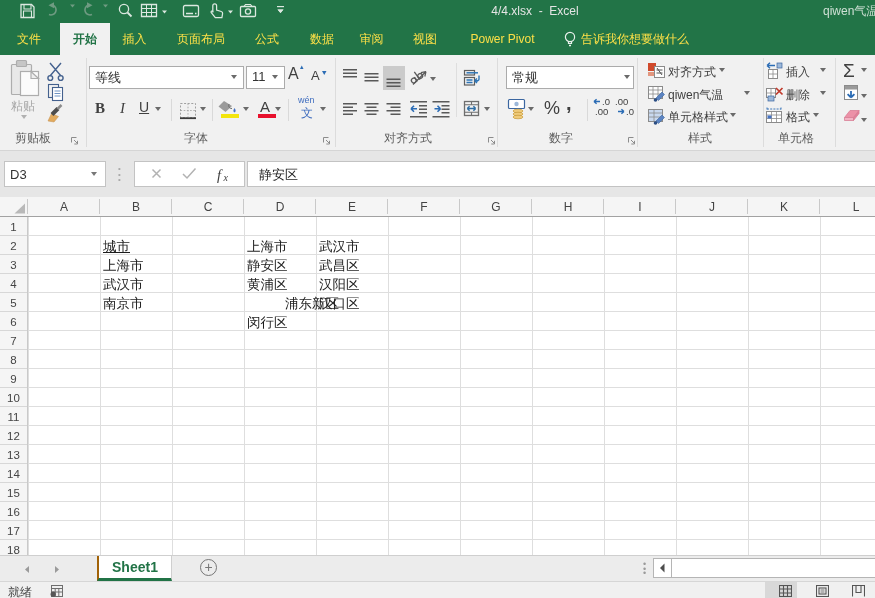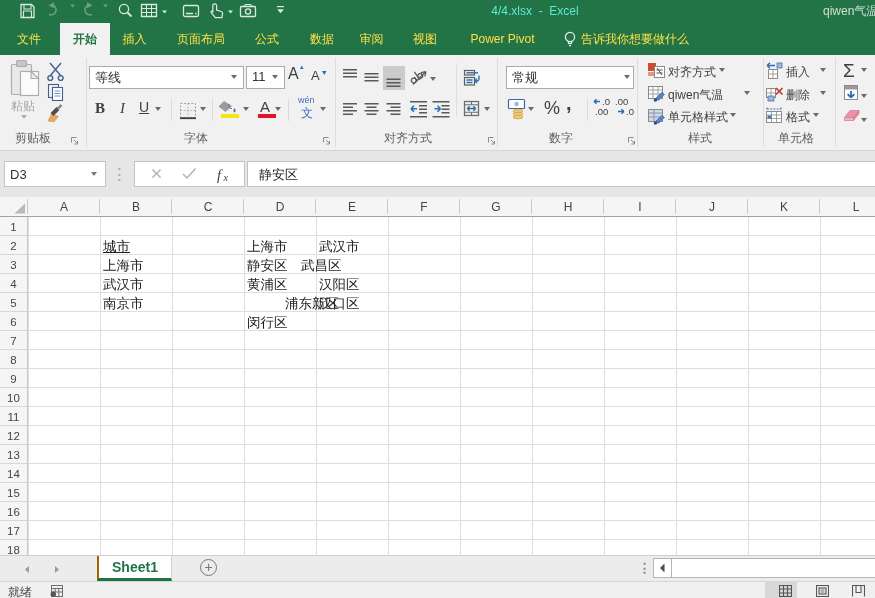--- a/index.html
+++ b/index.html
@@ -73,21 +73,21 @@
         <path d="M103 4.5 l5 0 -2.5 3 z"></path>
       </g>
       <g fill="#dce8e0">
         <path d="M162 10.5 l5 0 -2.5 3 z"></path>
         <path d="M228 10.5 l5 0 -2.5 3 z"></path>
         <path d="M277 7 h7 M277.5 9.5 l6 0 -3 3.5 z"></path>
         <rect x="277" y="6" width="7" height="1.2"></rect>
         <path d="M277.5 9.5 l6 0 -3 3.5 z"></path>
       </g>
     </svg>
-    <div class="abs" style="left:440px;top:0;width:190px;height:23px;line-height:23px;text-align:center;color:#5eead4;font-size:12px;">4/4.xlsx &nbsp;-&nbsp; Excel</div>
+    <div class="abs" style="left:440px;top:0;width:190px;height:23px;line-height:23px;text-align:center;color:#e5e5e5;font-size:12px;">4/4.xlsx &nbsp;-&nbsp; Excel</div>
     <div class="abs" style="left:823px;top:0;width:80px;height:23px;line-height:23px;color:#cfe0d5;font-size:12px;white-space:nowrap;">qiwen气温</div>
   </div>
   <div class="abs" id="tabrow">
     <div class="tabtxt" style="left:10px;width:38px;">文件</div>
     <div id="seltab">开始</div>
     <div class="tabtxt" style="left:115px;width:39px;">插入</div>
     <div class="tabtxt" style="left:168px;width:66px;">页面布局</div>
     <div class="tabtxt" style="left:248px;width:38px;">公式</div>
     <div class="tabtxt" style="left:303px;width:38px;">数据</div>
     <div class="tabtxt" style="left:352px;width:39px;">审阅</div>
@@ -437,21 +437,21 @@
     <div class="celltxt" style="left:75px;top:18px;text-decoration:underline;">城市</div>
     <div class="celltxt" style="left:75px;top:37px;">上海市</div>
     <div class="celltxt" style="left:75px;top:56px;">武汉市</div>
     <div class="celltxt" style="left:75px;top:75px;">南京市</div>
     <div class="celltxt" style="left:219px;top:18px;">上海市</div>
     <div class="celltxt" style="left:219px;top:37px;">静安区</div>
     <div class="celltxt" style="left:219px;top:56px;">黄浦区</div>
     <div class="celltxt" style="left:219px;top:75px;margin-left:38px;">浦东新区</div>
     <div class="celltxt" style="left:219px;top:94px;">闵行区</div>
     <div class="celltxt" style="left:291px;top:18px;">武汉市</div>
-    <div class="celltxt" style="left:273px;top:37px;text-align:center;">武昌区</div>
+    <div class="celltxt" style="left:291px;top:37px;text-align:center;">武昌区</div>
     <div class="celltxt" style="left:291px;top:56px;">汉阳区</div>
     <div class="celltxt" style="left:291px;top:75px;">汉口区</div>
   </div>
   <div class="abs" id="tabbar">
     <svg width="8" height="10" style="position:absolute;left:23px;top:9px">
         <path d="M6 1 L2 4.5 L6 8 z" fill="#9a9a9a"></path>
       </svg>
     <svg width="8" height="10" style="position:absolute;left:53px;top:9px">
         <path d="M2 1 L6 4.5 L2 8 z" fill="#9a9a9a"></path>
       </svg>

